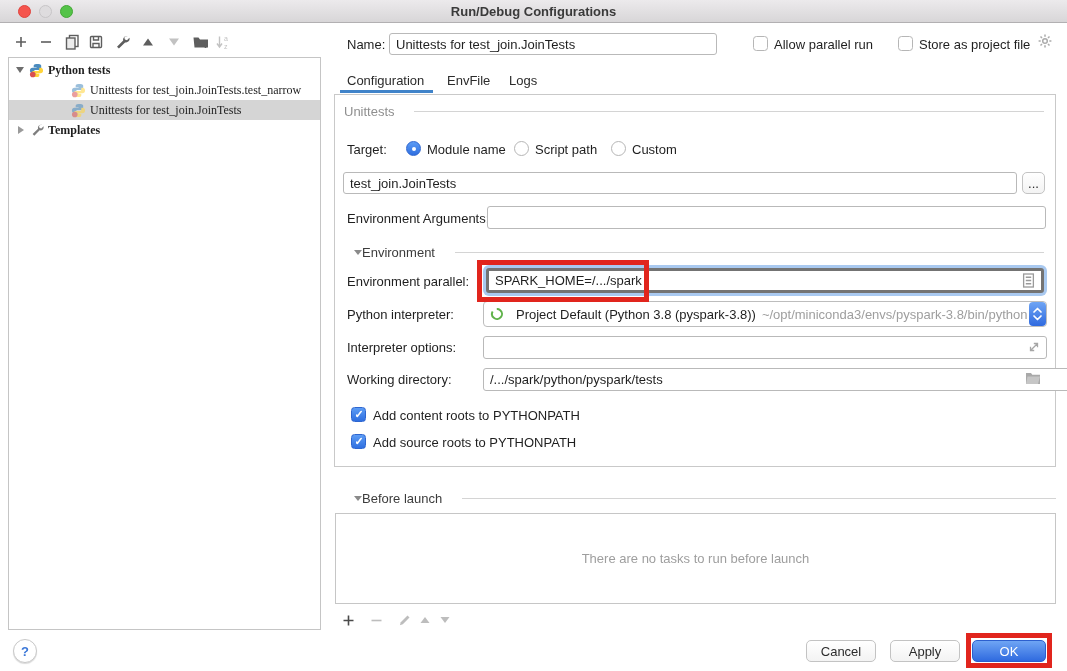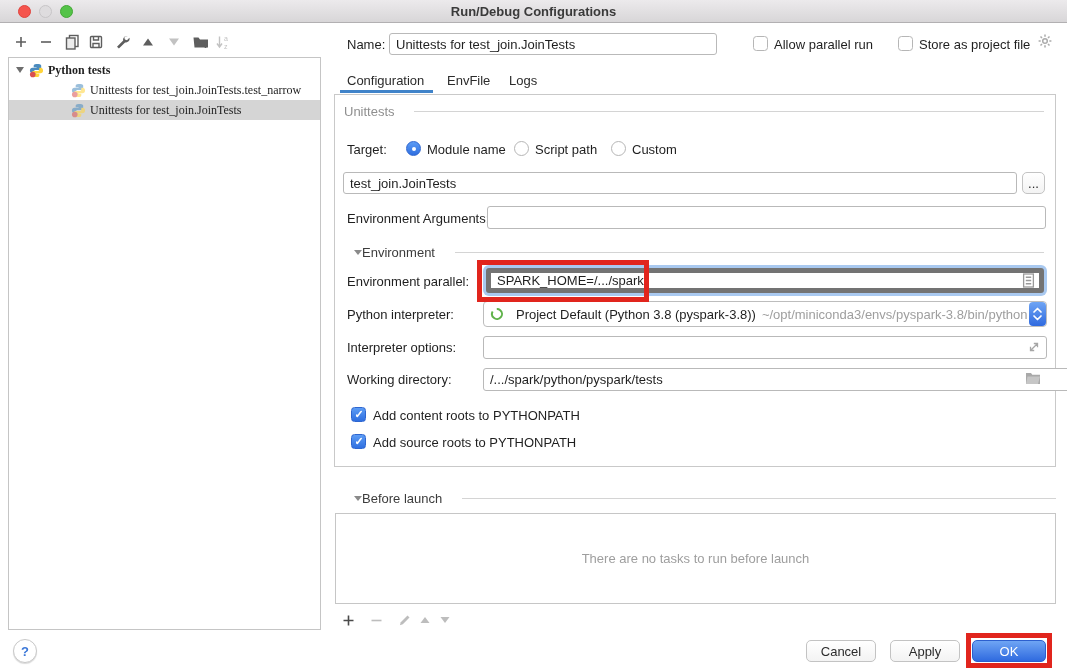--- a/index.html
+++ b/index.html
@@ -57,21 +57,21 @@
   .stepper{position:absolute;left:1029px;top:302px;width:17px;height:24px;border-radius:4px;
     background:linear-gradient(#6FA5F4,#2F6ADF);display:flex;flex-direction:column;align-items:center;justify-content:center;}
   .panel{position:absolute;left:335px;top:513px;width:721px;height:91px;background:#fff;
     border:1px solid #C6C6C6;box-sizing:border-box;display:flex;align-items:center;justify-content:center;}
   .empty-text{color:#9E9E9E;}
   .mini{position:absolute;width:16px;height:16px;top:612px;display:flex;align-items:center;justify-content:center;}
   .help-btn{position:absolute;left:13px;top:639px;width:22px;height:22px;border-radius:50%;background:#fff;
     border:1px solid #C9C9C9;box-shadow:0 1px 1px rgba(0,0,0,.15);display:flex;align-items:center;justify-content:center;
     color:#3B77D8;font-weight:bold;font-size:13px;}
   .sec-title{position:absolute;color:#3C3C3C;}
-  .env-focus{box-shadow:0 0 0 3px #A9C9F0;border:5px solid #737373;}
+  .env-focus{box-shadow:0 0 0 3px #A9C9F0;border:3px solid #737373;}
 </style>
 </head>
 <body>
 
 <div class="window">
 
   <div class="titlebar">
     <span class="light close"></span>
     <span class="light min"></span>
     <span class="light zoom"></span>
@@ -150,20 +150,27 @@
     </div>
     <div class="trow selected">
       <span class="ind"></span>
       <svg class="faded" width="15" height="15" viewBox="0 0 16 16">
           <path fill="#4B8BBE" d="M8 1C5.2 1 5 2.2 5 3v1.6h3.1V5H3.6C2.1 5 1 6.1 1 8s1.1 3 2.6 3H5V9.4C5 8.1 6 7.4 7.4 7.4H11c1.2 0 2-.9 2-2.1V3c0-.8-.3-2-3-2z"></path>
           <path fill="#FFD43B" d="M8 15c2.8 0 3-1.2 3-2v-1.6H7.9V11h4.5c1.5 0 2.6-1.1 2.6-3s-1.1-3-2.6-3H11v1.6c0 1.3-1 2-2.4 2H5c-1.2 0-2 .9-2 2.1V13c0 .8.3 2 3 2z"></path>
           <circle cx="4" cy="12.2" r="3" fill="#D95050"></circle>
         </svg>
       <span class="lbl">Unittests for test_join.JoinTests</span>
     </div>
+    <div class="trow bold">
+      <span class="tri-r"></span>
+      <svg width="14" height="14" viewBox="0 0 16 16">
+          <path fill="#7E7E7E" d="M13.8 2.2a3.6 3.6 0 0 0-4.6 4.3L3 12.7l1.9 1.9 6.2-6.2a3.6 3.6 0 0 0 4.3-4.6L13 6.2l-2.1-.6-.6-2.1 1.5-1.3z"></path>
+        </svg>
+      <span class="lbl">Templates</span>
+    </div>
   </div>
 
   <span class="label" style="left:347px;top:37px">Name:</span>
   <input class="inp" style="left: 389px; top: 33px; width: 328px; height: 22px;" value="Unittests for test_join.JoinTests">
 
   <span class="cb off" style="left:753px;top:36px"></span>
   <span class="label" style="left:774px;top:37px">Allow parallel run</span>
   <span class="cb off" style="left:898px;top:36px"></span>
   <span class="label" style="left:919px;top:37px">Store as project file</span>
   <div class="tbi" style="left:1036px;top:32px">

